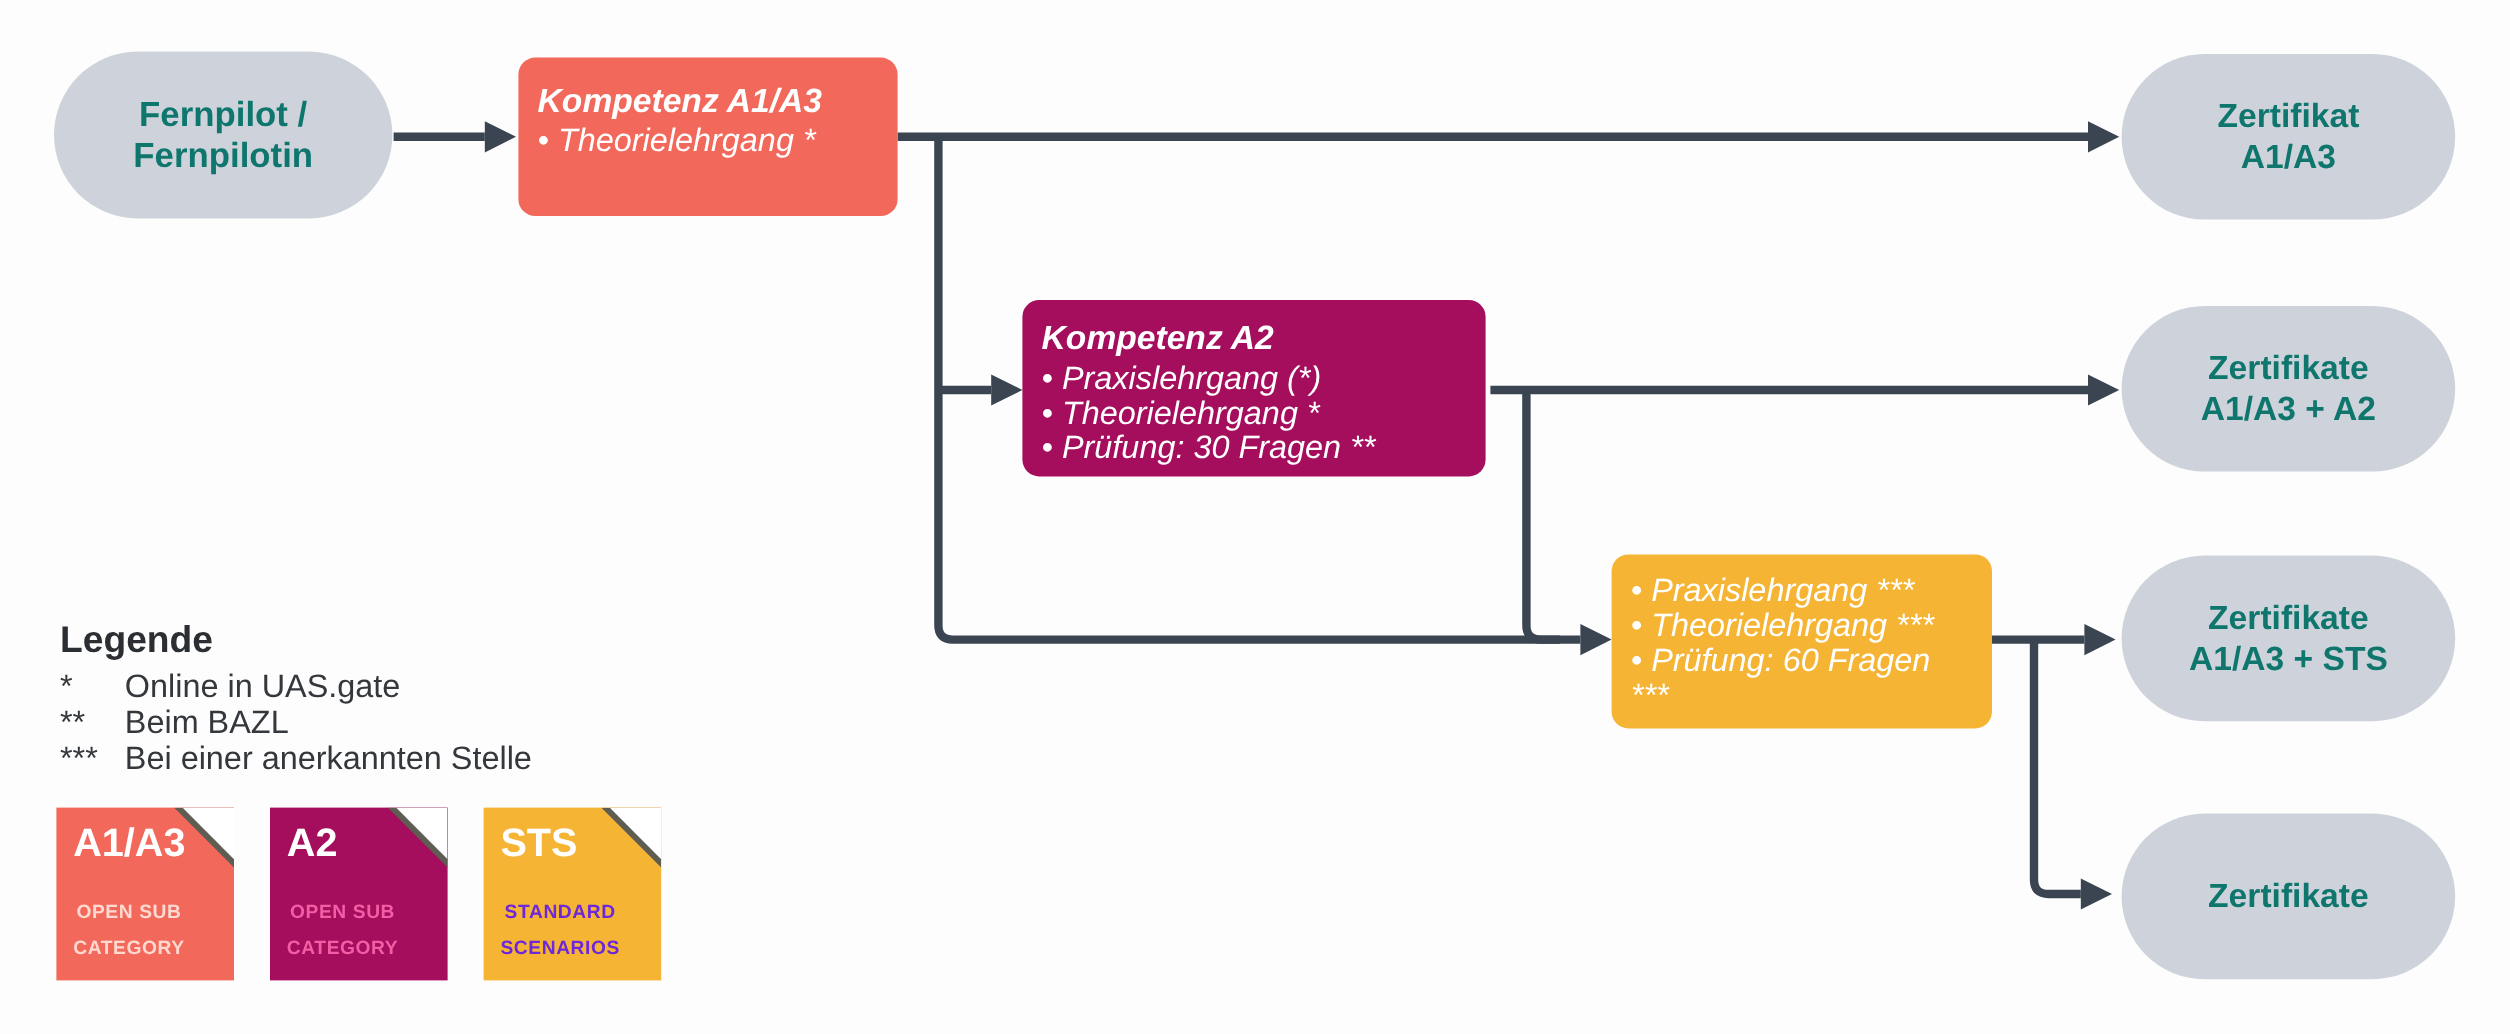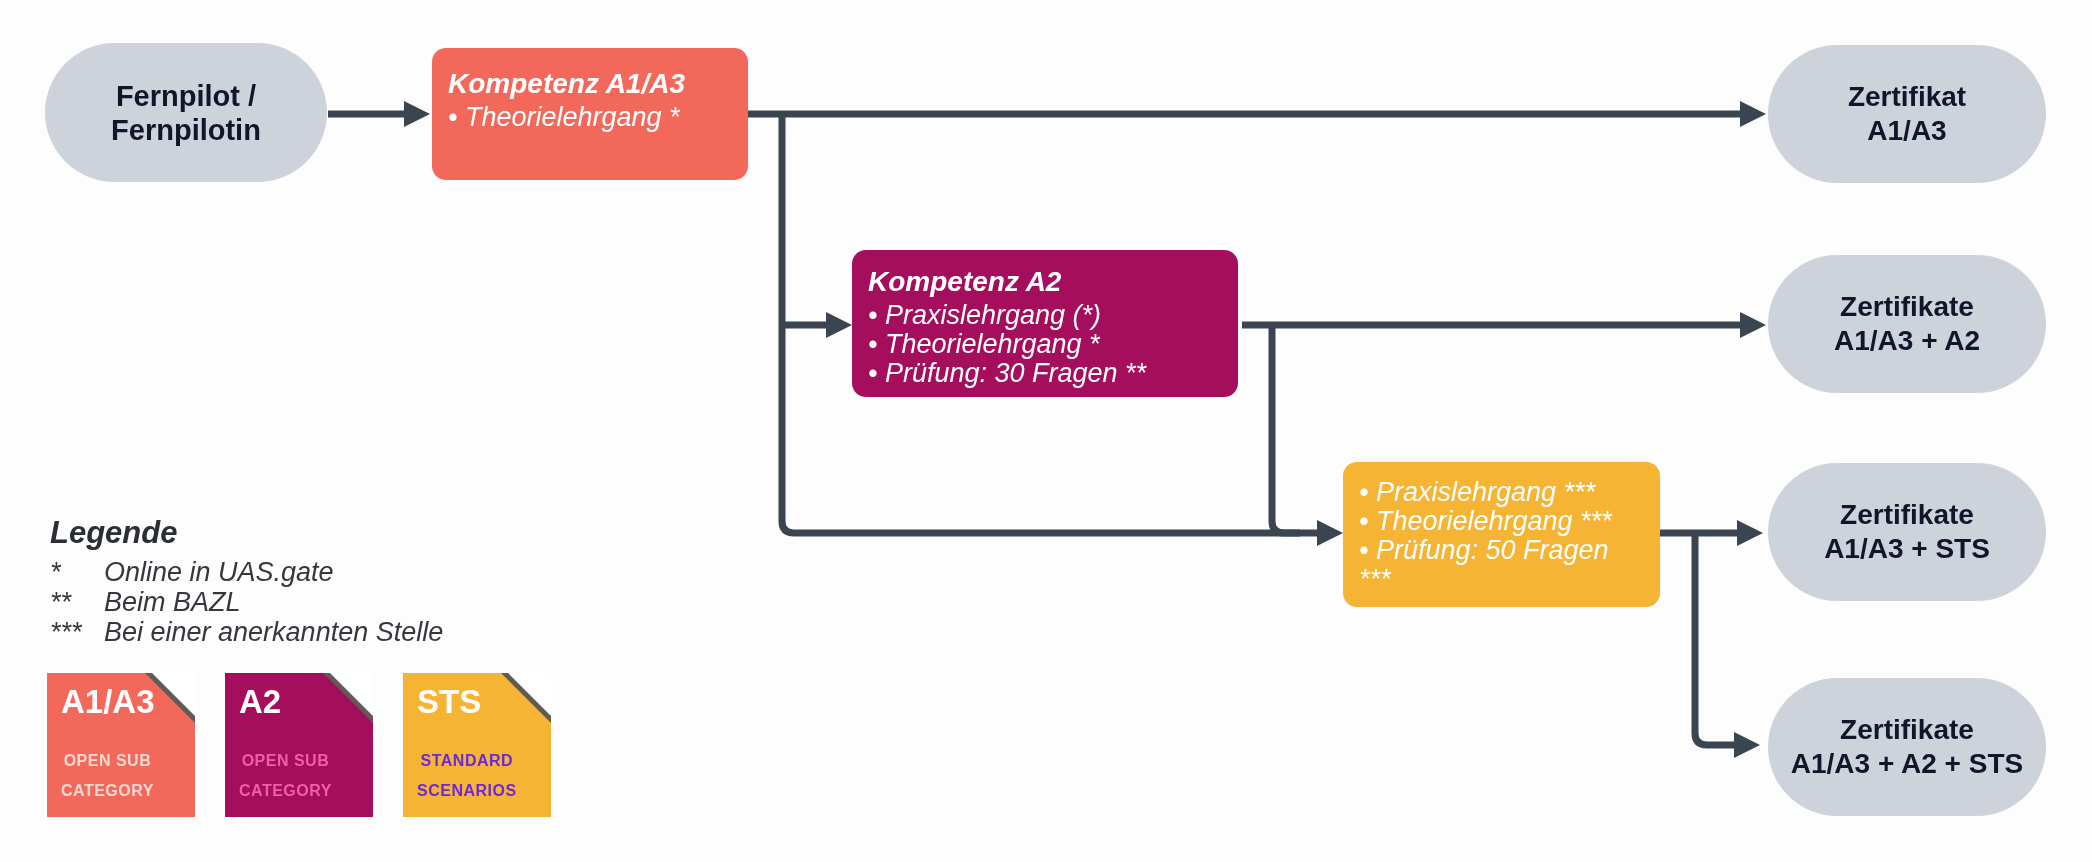--- a/index.html
+++ b/index.html
@@ -14,21 +14,21 @@
   
   .edges{position:absolute;left:0;top:0;width:2092px;height:862px;z-index:0;}
   .edges path{fill:none;stroke:#3A4551;stroke-width:7;stroke-linejoin:round;}
   .edges polygon{fill:#3A4551;stroke:none;}
 
   
   .oval{
     position:absolute;z-index:1;
     background:#CED3DB;border-radius:140px;
     display:flex;flex-direction:column;justify-content:center;align-items:center;
-    color:#0f172a;font-weight:bold;font-size:28px;line-height:34px;text-align:center;
+    color:#0f766e;font-weight:bold;font-size:28px;line-height:34px;text-align:center;
   }
   .oval-start{left:45px;top:43px;width:282px;height:139px;font-size:29px;}
   .oval-cert{left:1768px;width:278px;height:138px;}
   .oval-cert1{top:45px;text-align:right;}
   .oval-cert2{top:255px;}
   .oval-cert3{top:463px;}
   .oval-cert4{top:678px;}
 
   
   .kbox{
@@ -36,21 +36,21 @@
     border-radius:14px;color:#ffffff;
     padding:16px 16px 0 16px;box-sizing:border-box;font-style:italic;
   }
   .kbox .ktitle{font-weight:bold;font-size:28px;line-height:32px;margin-bottom:3px;}
   .kbox .kitem{font-size:27px;line-height:29px;}
   .kbox-a1a3{left:432px;top:48px;width:316px;height:132px;background:#F2695C;padding-top:20px;}
   .kbox-a2{left:852px;top:250px;width:386px;height:147px;background:#A50D5D;}
   .kbox-sts{left:1343px;top:462px;width:317px;height:145px;background:#F6B434;}
 
   
-  .legend{position:absolute;z-index:1;left:50px;top:516px;color:#34383c;font-style:italic;}
+  .legend{position:absolute;z-index:1;left:50px;top:516px;color:#34383c;}
   .legend-title{font-weight:bold;font-size:31px;line-height:34px;color:#2b2f33;margin-bottom:7px;}
   .legend-row{display:flex;font-size:27px;line-height:30px;}
   .legend-sym{display:inline-block;width:54px;flex:0 0 54px;}
 
   
   .badge{
     position:absolute;z-index:1;top:673px;width:148px;height:144px;
     color:#fff;box-sizing:border-box;
   }
   .badge-label{position:absolute;left:14px;top:10px;font-weight:bold;font-size:33px;}
@@ -108,38 +108,37 @@
   <div class="kbox kbox-a2">
     <div class="ktitle">Kompetenz A2</div>
     <div class="kitem">• Praxislehrgang (*)</div>
     <div class="kitem">• Theorielehrgang *</div>
     <div class="kitem">• Prüfung: 30 Fragen **</div>
   </div>
 
   <div class="kbox kbox-sts">
     <div class="kitem">• Praxislehrgang ***</div>
     <div class="kitem">• Theorielehrgang ***</div>
-    <div class="kitem">• Prüfung: 50 Fragen ***</div>
+    <div class="kitem">• Prüfung: 60 Fragen ***</div>
   </div>
 
   <div class="oval oval-cert oval-cert1">
     <div>Zertifikat</div>
     <div>A1/A3</div>
   </div>
   <div class="oval oval-cert oval-cert2">
     <div>Zertifikate</div>
     <div>A1/A3 + A2</div>
   </div>
   <div class="oval oval-cert oval-cert3">
     <div>Zertifikate</div>
     <div>A1/A3 + STS</div>
   </div>
   <div class="oval oval-cert oval-cert4">
     <div>Zertifikate</div>
-    <div>A1/A3 + A2 + STS</div>
   </div>
 
   <div class="legend">
     <div class="legend-title">Legende</div>
     <div class="legend-row">
       <span class="legend-sym">*</span>
       <span>Online in UAS.gate</span>
     </div>
     <div class="legend-row">
       <span class="legend-sym">**</span>

